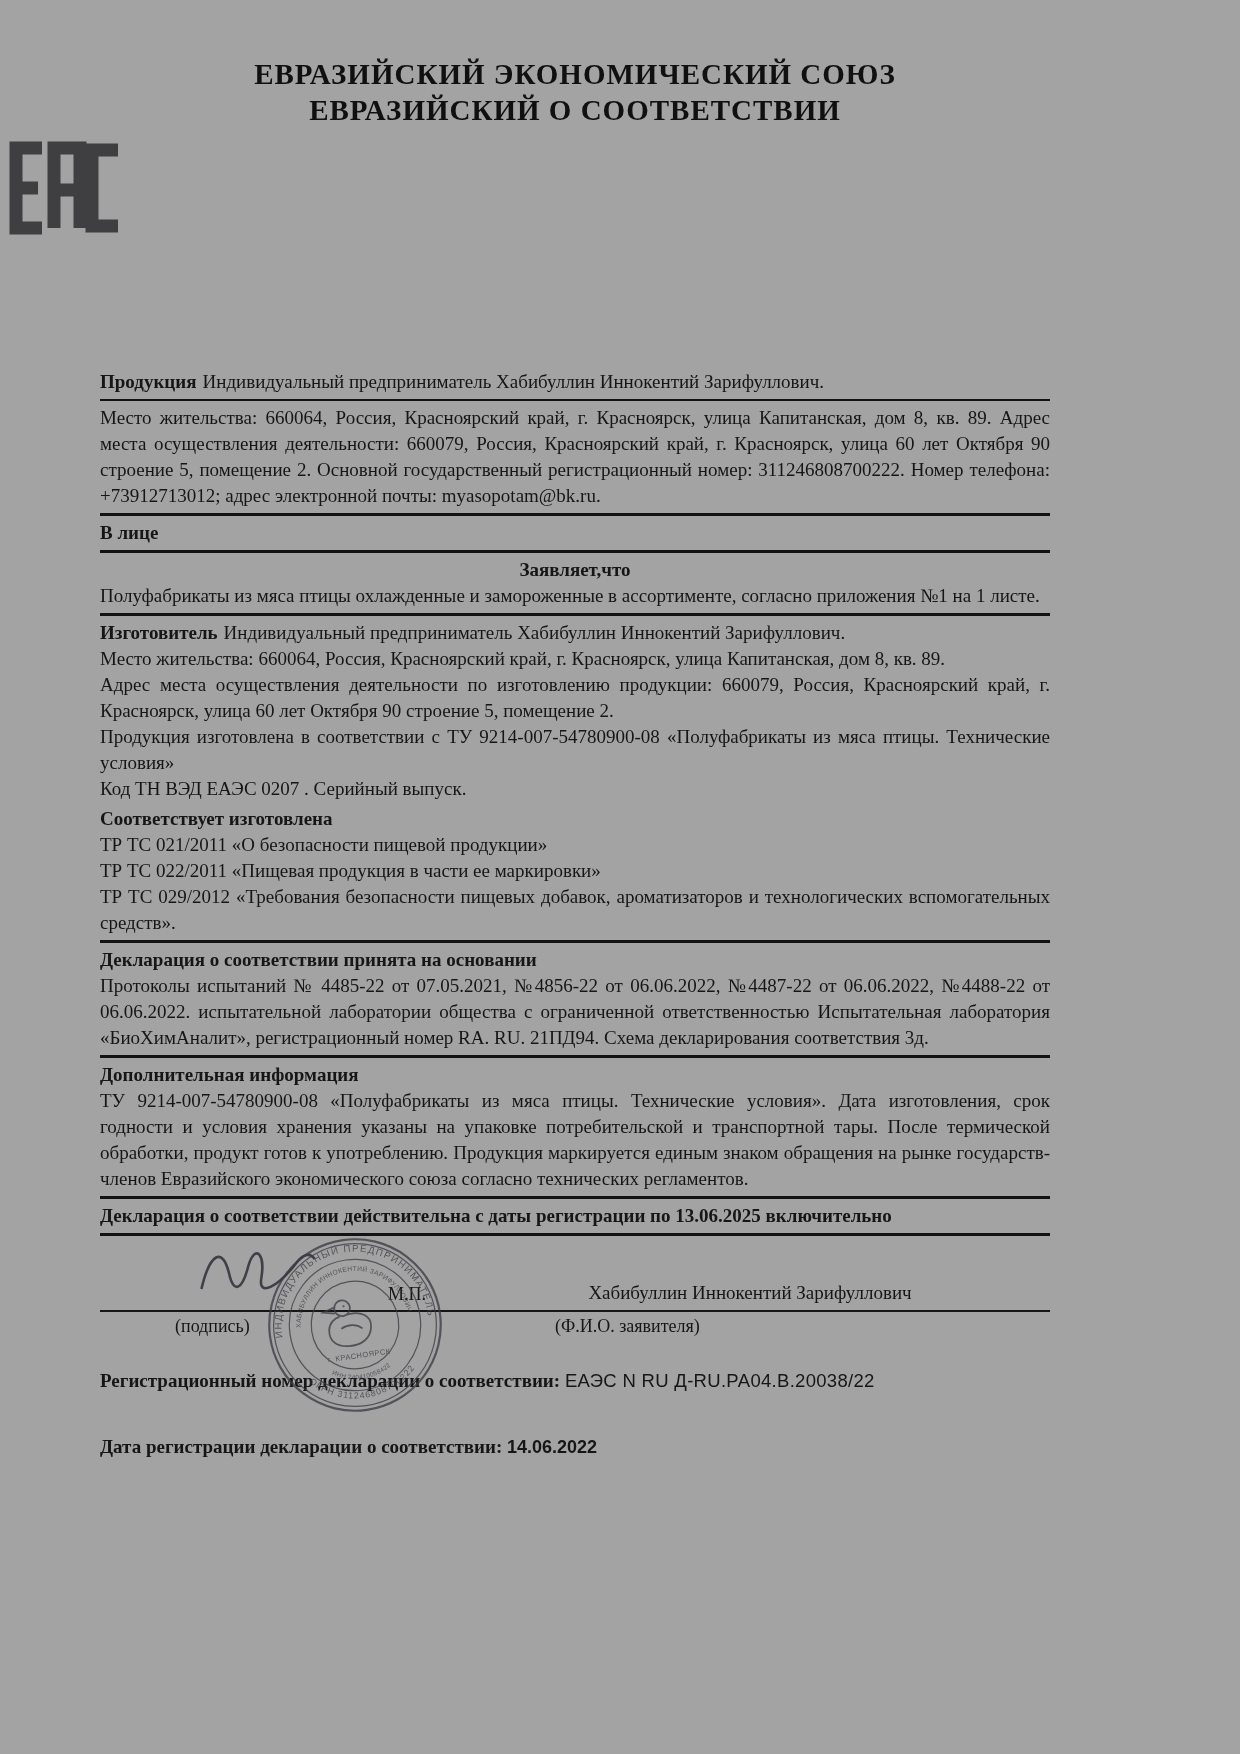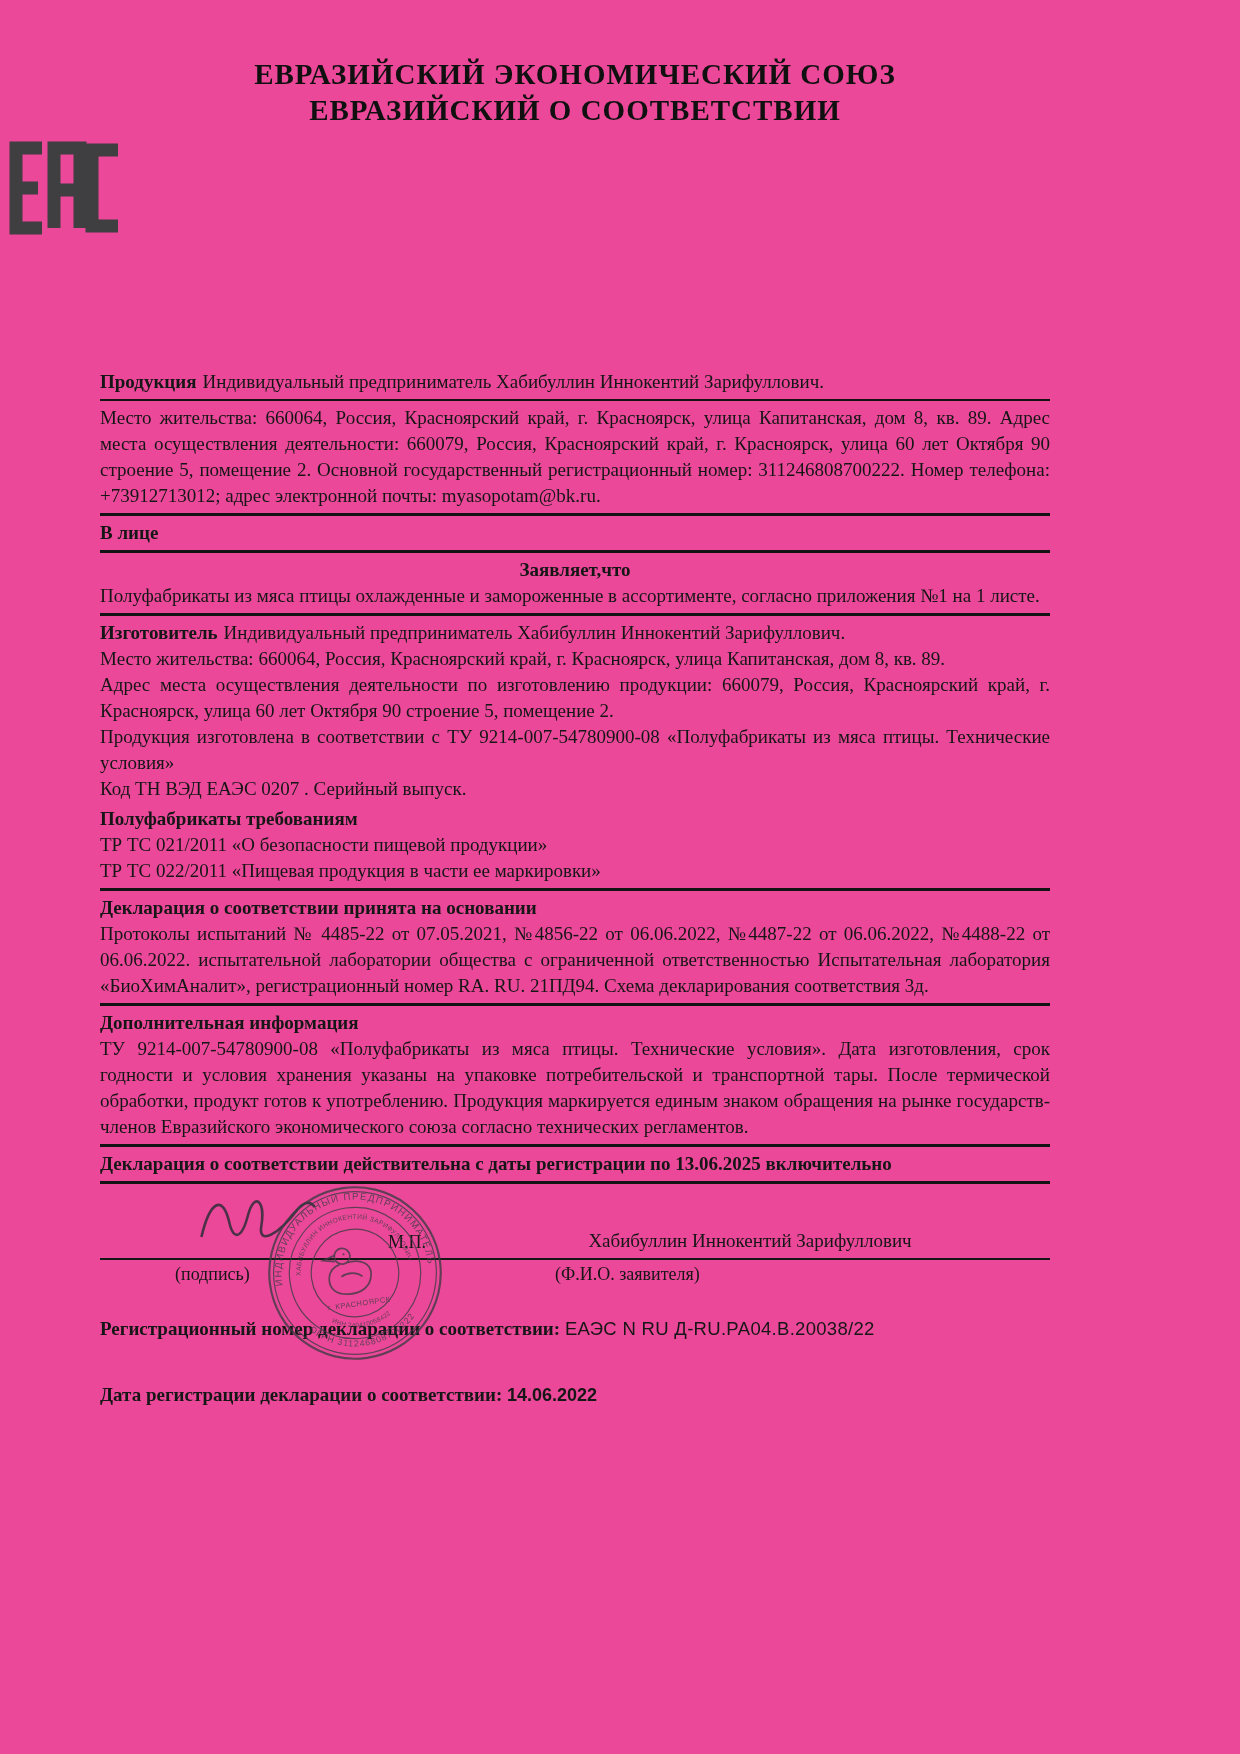--- a/index.html
+++ b/index.html
@@ -1,18 +1,18 @@
 <!DOCTYPE html>
 <html lang="ru"><head>
 <meta charset="utf-8">
 <style>
   html,body{margin:0;padding:0;background:#e8e8e8;}
   .page{
     position:relative;width:1240px;height:1754px;margin:0 auto;
-    background:#ec4899;color:#161616;overflow:hidden;
+    background:#a3a3a3;color:#161616;overflow:hidden;
     font-family:"Liberation Serif", serif;
   }
   .content{position:absolute;left:100px;top:0;width:950px;}
   .doc-title{margin-top:56px;text-align:center;font-weight:bold;font-size:29px;letter-spacing:1px;line-height:1.25;color:#101010;}
   .eac-wrap{position:absolute;left:2px;top:138px;width:120px;height:100px;}
   .first-section{margin-top:240px;}
   .rule{border-top:3px solid #131313;margin:4px 0 4px 0;height:0;}
   .rule.thin{border-top-width:2px;}
   .sec{font-size:19px;line-height:1.37;}
   .para{text-align:justify;}
@@ -77,23 +77,24 @@
     <div class="rule"></div>
 
     <div class="sec labelrow">
       <span class="b">Изготовитель</span><span>Индивидуальный предприниматель Хабибуллин Иннокентий Зарифуллович.</span>
     </div>
     <div class="sec para">Место жительства: 660064, Россия, Красноярский край, г. Красноярск, улица Капитанская, дом 8, кв. 89.</div>
     <div class="sec para">Адрес места осуществления деятельности по изготовлению продукции: 660079, Россия, Красноярский край, г. Красноярск, улица 60 лет Октября 90 строение 5, помещение 2.</div>
     <div class="sec para">Продукция изготовлена в соответствии с ТУ 9214-007-54780900-08 «Полуфабрикаты из мяса птицы. Технические условия»</div>
     <div class="sec para">Код ТН ВЭД ЕАЭС 0207 . Серийный выпуск.</div>
 
-    <div class="sec b mt4">Полуфабрикаты требованиям</div>
+    <div class="sec b mt4">Соответствует изготовлена</div>
     <div class="sec para">ТР ТС 021/2011 «О безопасности пищевой продукции»</div>
     <div class="sec para">ТР ТС 022/2011 «Пищевая продукция в части ее маркировки»</div>
+    <div class="sec para">ТР ТС 029/2012 «Требования безопасности пищевых добавок, ароматизаторов и технологических вспомогательных средств».</div>
     <div class="rule"></div>
 
     <div class="sec b">Декларация о соответствии принята на основании</div>
     <div class="sec para">Протоколы испытаний № 4485-22 от 07.05.2021, №4856-22 от 06.06.2022, №4487-22 от 06.06.2022, №4488-22 от 06.06.2022. испытательной лаборатории общества с ограниченной ответственностью Испытательная лаборатория «БиоХимАналит», регистрационный номер RA. RU. 21ПД94. Схема декларирования соответствия 3д.</div>
     <div class="rule"></div>
 
     <div class="sec b">Дополнительная информация</div>
     <div class="sec para">ТУ 9214-007-54780900-08 «Полуфабрикаты из мяса птицы. Технические условия». Дата изготовления, срок годности и условия хранения указаны на упаковке потребительской и транспортной тары. После термической обработки, продукт готов к употреблению. Продукция маркируется единым знаком обращения на рынке государств-членов Евразийского экономического союза согласно технических регламентов.</div>
     <div class="rule"></div>
 

